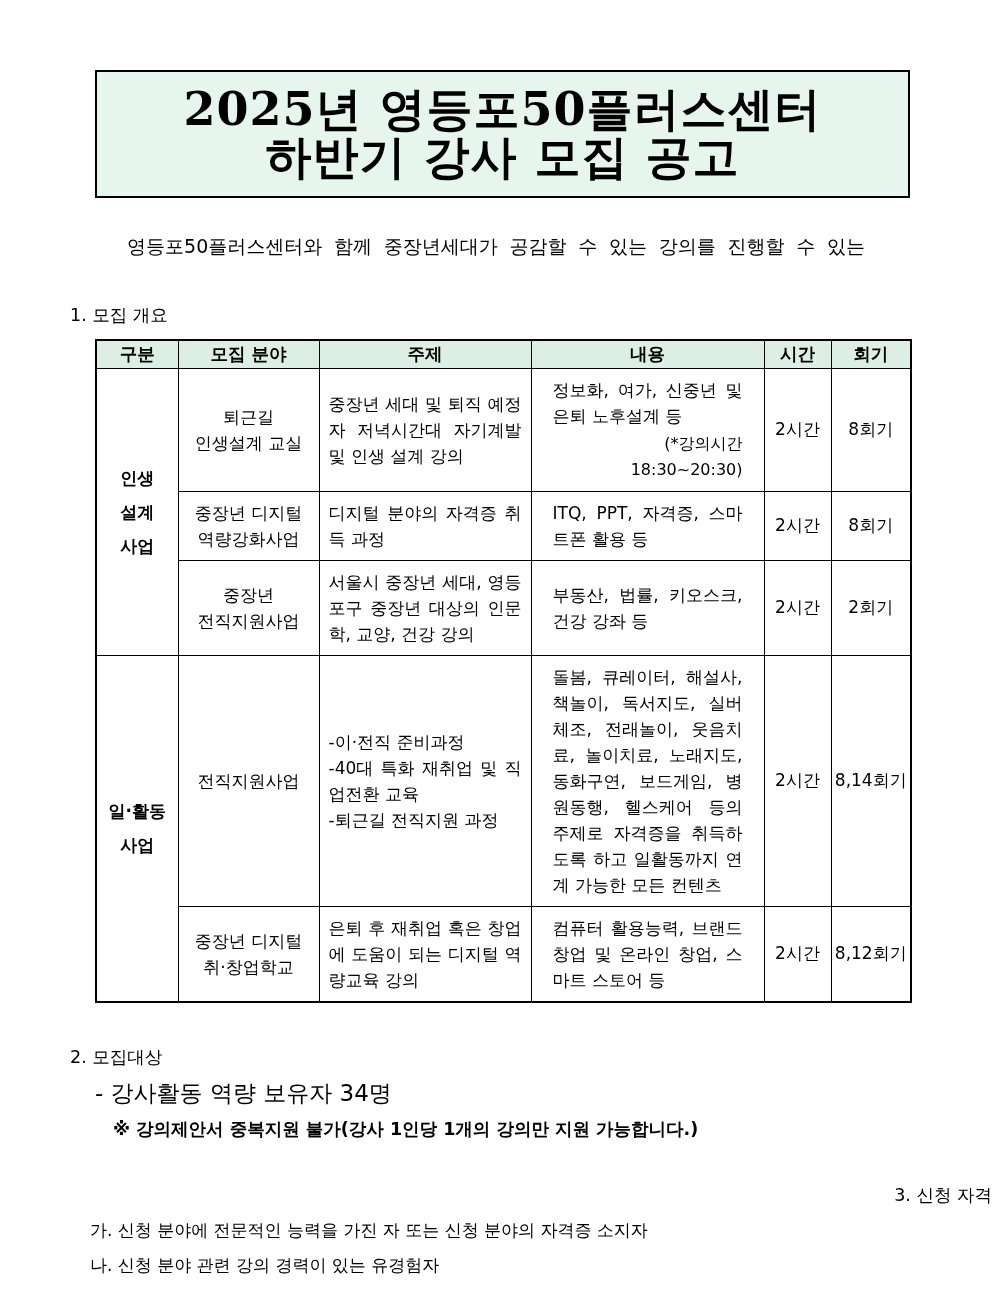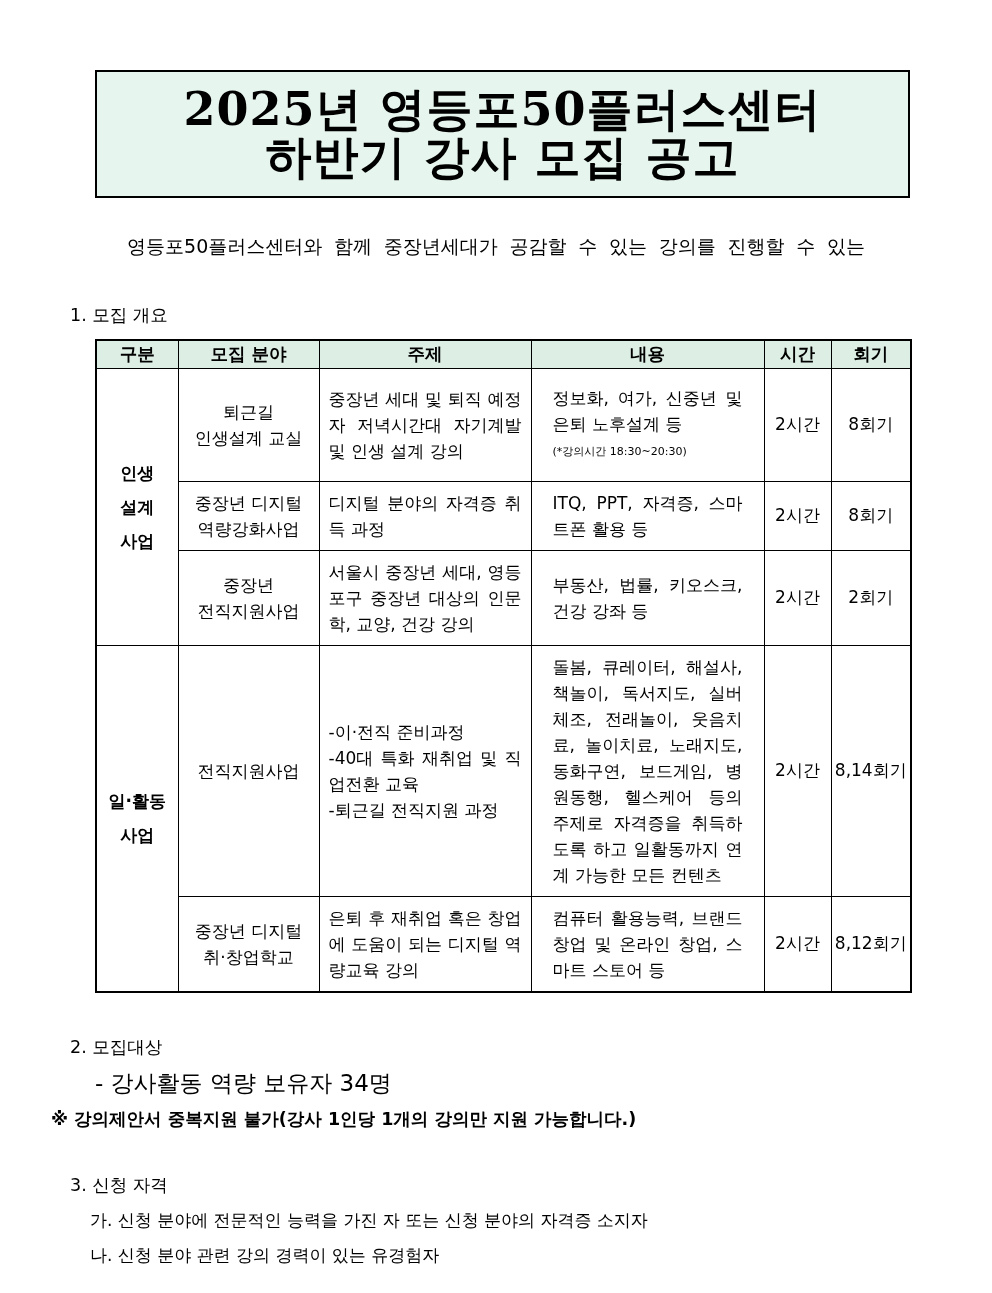--- a/index.html
+++ b/index.html
@@ -35,21 +35,21 @@
     line-height: 40px;
     word-spacing: 0.30em;
   }
   .section-heading {
     margin: 0 0 0 70px;
     font-size: 17.5px;
     font-weight: normal;
   }
   .sh-1 { margin-top: 37px; }
   .sh-2 { margin-top: 42px; }
-  .sh-3 { margin-top: 42px; }
+  .sh-3 { margin-top: 42px; text-align: right; }
   table.recruit {
     margin: 12px 0 0 95px;
     width: 815px;
     border-collapse: collapse;
     table-layout: fixed;
     border: 2px solid #000;
   }
   table.recruit th, table.recruit td {
     border: 1px solid #000;
     font-size: 17px;
@@ -80,39 +80,39 @@
     padding: 4px 9px;
     line-height: 26px;
   }
   td.content-cell {
     text-align: justify;
     padding: 8px 21px;
     line-height: 26px;
   }
   .content-note {
     display: block;
-    font-size: 11px;
-    text-align: left;
+    font-size: 16px;
+    text-align: right;
     margin-top: 2px;
   }
   td.hours-cell, td.sessions-cell {
     text-align: center;
   }
   .row-1 { height: 113px; }
   .row-2 { height: 65px; }
   .row-3 { height: 95px; }
   .row-4 { height: 235px; }
   .row-5 { height: 80px; }
   .sub-item {
     margin: 12px 0 0 95px;
     font-size: 23px;
     line-height: 24px;
   }
   .sub-note {
-    margin: 12px 0 0 51px;
+    margin: 12px 0 0 113px;
     font-size: 17.5px;
     font-weight: bold;
     line-height: 24px;
   }
   .qual-item {
     margin: 11px 0 0 90px;
     font-size: 17px;
     line-height: 24px;
   }
 </style>

